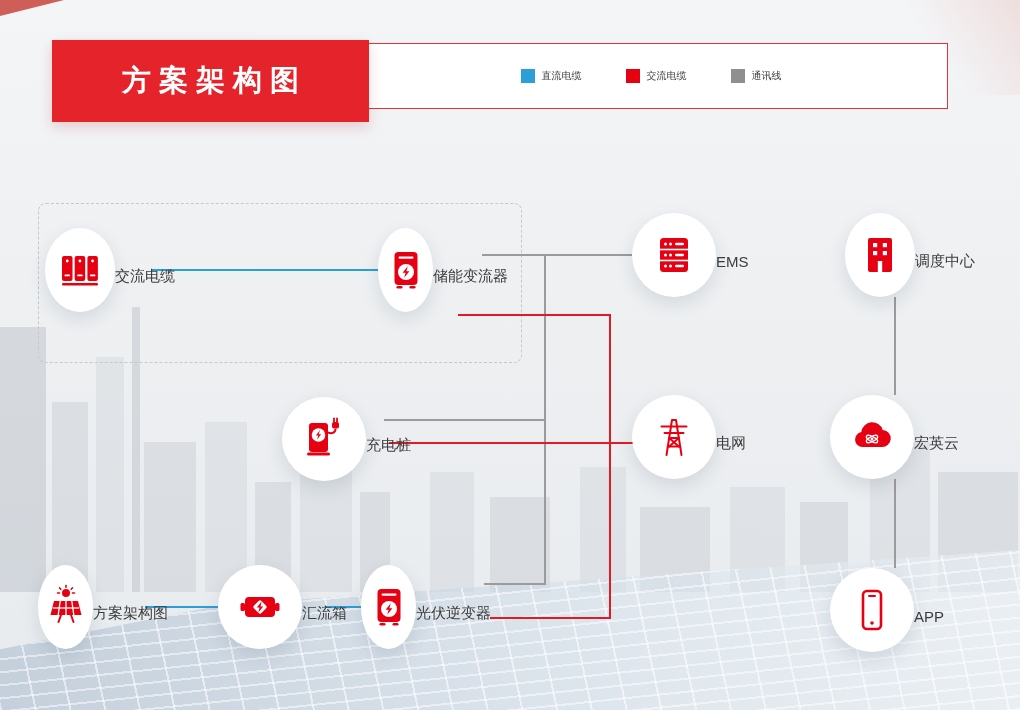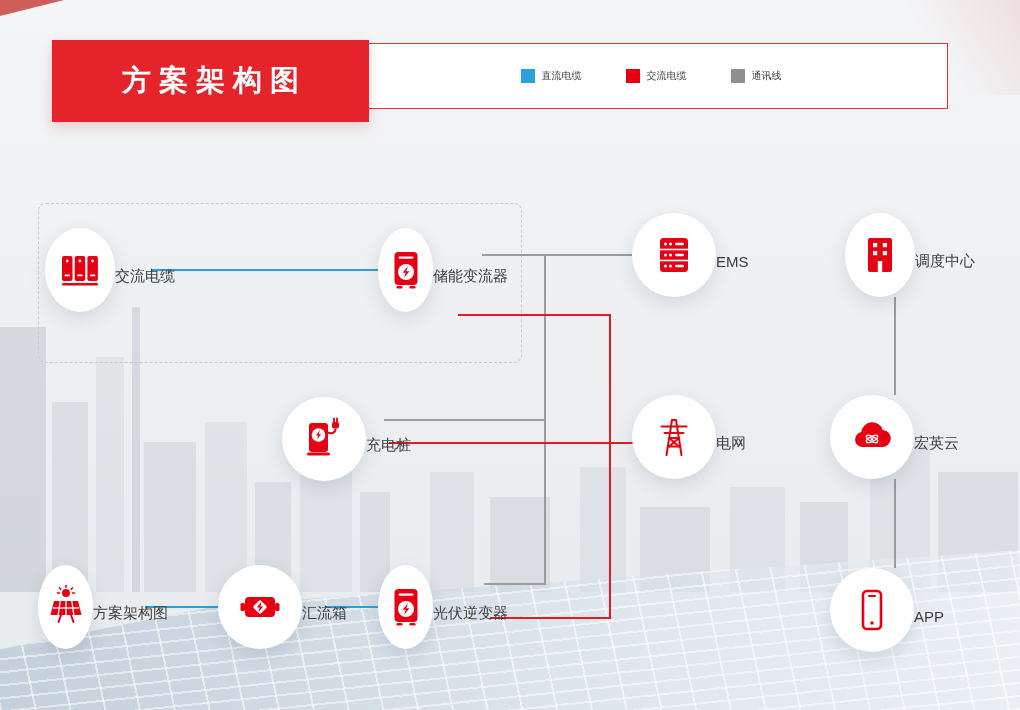--- a/index.html
+++ b/index.html
@@ -274,21 +274,21 @@
           <rect x="8" y="13" width="30" height="20" rx="4" fill="#e60012"></rect>
           <rect x="3.5" y="19" width="4.5" height="8" rx="1.5" fill="#e60012"></rect>
           <rect x="38" y="19" width="4.5" height="8" rx="1.5" fill="#e60012"></rect>
           <rect x="17.8" y="17.8" width="10.4" height="10.4" rx="2" transform="rotate(45 23 23)" fill="#fff"></rect>
           <path d="M24.6 17.6 L19.8 23.6 L22.5 23.6 L21.4 28.4 L26.2 22.4 L23.5 22.4 Z" fill="#e60012"></path>
         </svg>
       </div>
       <div class="label">汇流箱</div>
     </div>
 
-    <div class="node" style="left:443px;top:565px;">
+    <div class="node" style="left:426px;top:565px;">
       <div class="circle">
         <svg width="46" height="46" viewBox="0 0 46 46">
           <rect x="11.5" y="5" width="23" height="33" rx="4" fill="#e60012"></rect>
           <rect x="15.5" y="9.5" width="15" height="2.2" rx="1.1" fill="#fff"></rect>
           <circle cx="23" cy="25" r="8" fill="#fff"></circle>
           <path d="M24.8 19.2 L19.6 25.8 L22.6 25.8 L21.2 30.8 L26.4 24.2 L23.4 24.2 Z" fill="#e60012"></path>
           <rect x="13.5" y="39" width="6" height="2.6" rx="1.3" fill="#e60012"></rect>
           <rect x="26.5" y="39" width="6" height="2.6" rx="1.3" fill="#e60012"></rect>
         </svg>
       </div>

